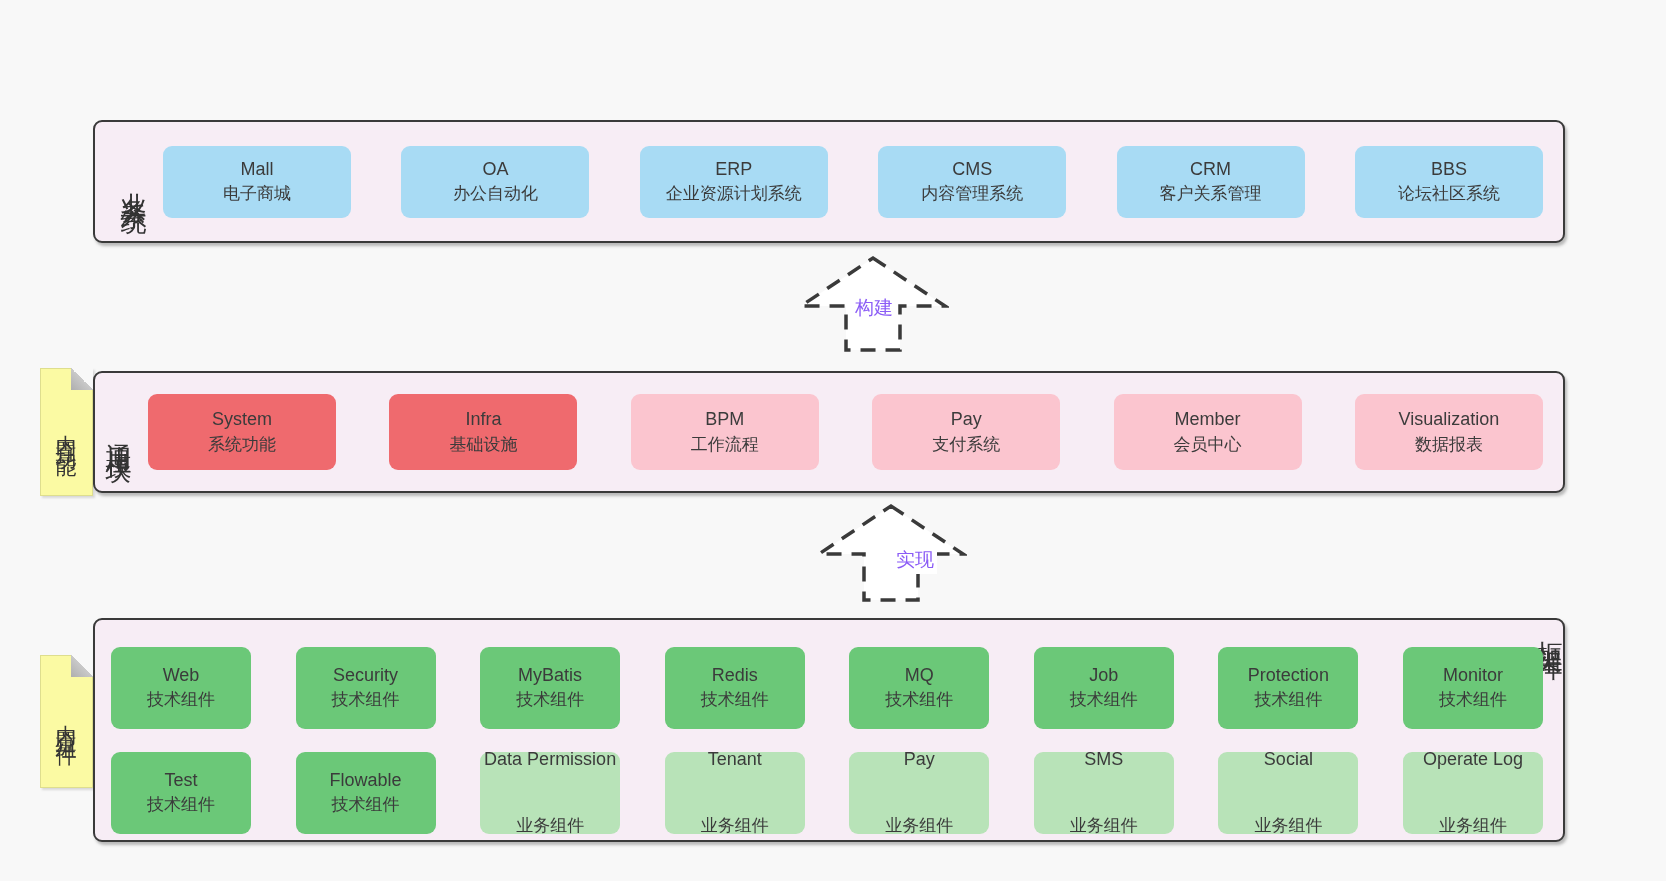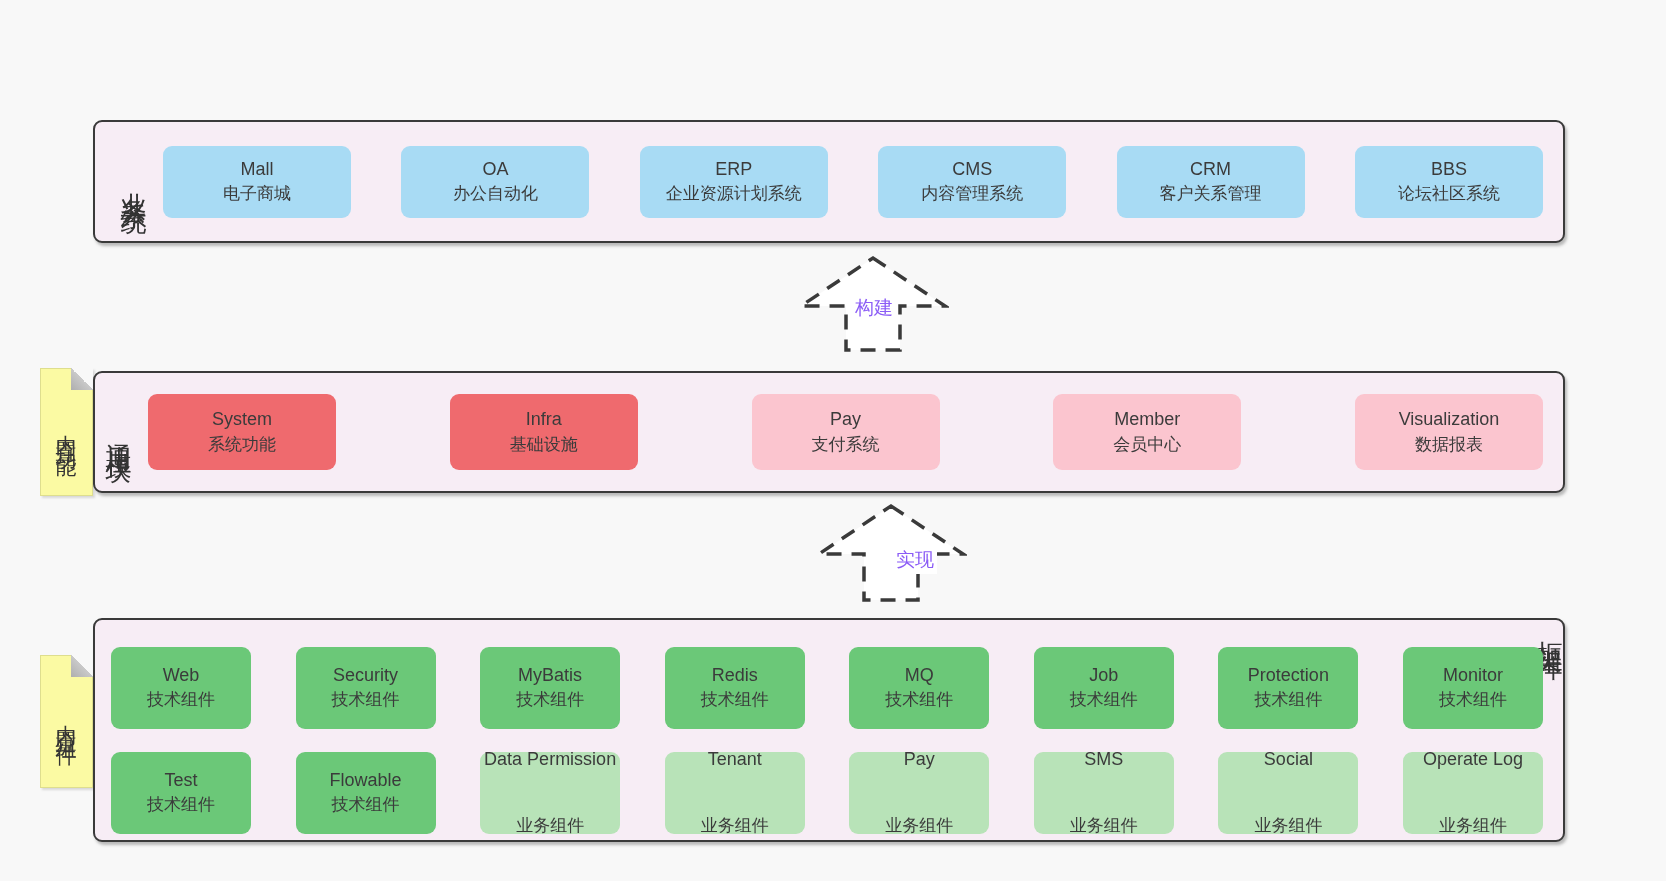--- a/index.html
+++ b/index.html
@@ -129,20 +129,24 @@
         <div class="row">
           <div class="box v-red w188">
             <span class="t">System</span>
             <span class="s">系统功能</span>
           </div>
           <div class="box v-red w188">
             <span class="t">Infra</span>
             <span class="s">基础设施</span>
           </div>
           <div class="box v-pink w188">
+            <span class="t">BPM</span>
+            <span class="s">工作流程</span>
+          </div>
+          <div class="box v-pink w188">
             <span class="t">Pay</span>
             <span class="s">支付系统</span>
           </div>
           <div class="box v-pink w188">
             <span class="t">Member</span>
             <span class="s">会员中心</span>
           </div>
           <div class="box v-pink w188">
             <span class="t">Visualization</span>
             <span class="s">数据报表</span>

